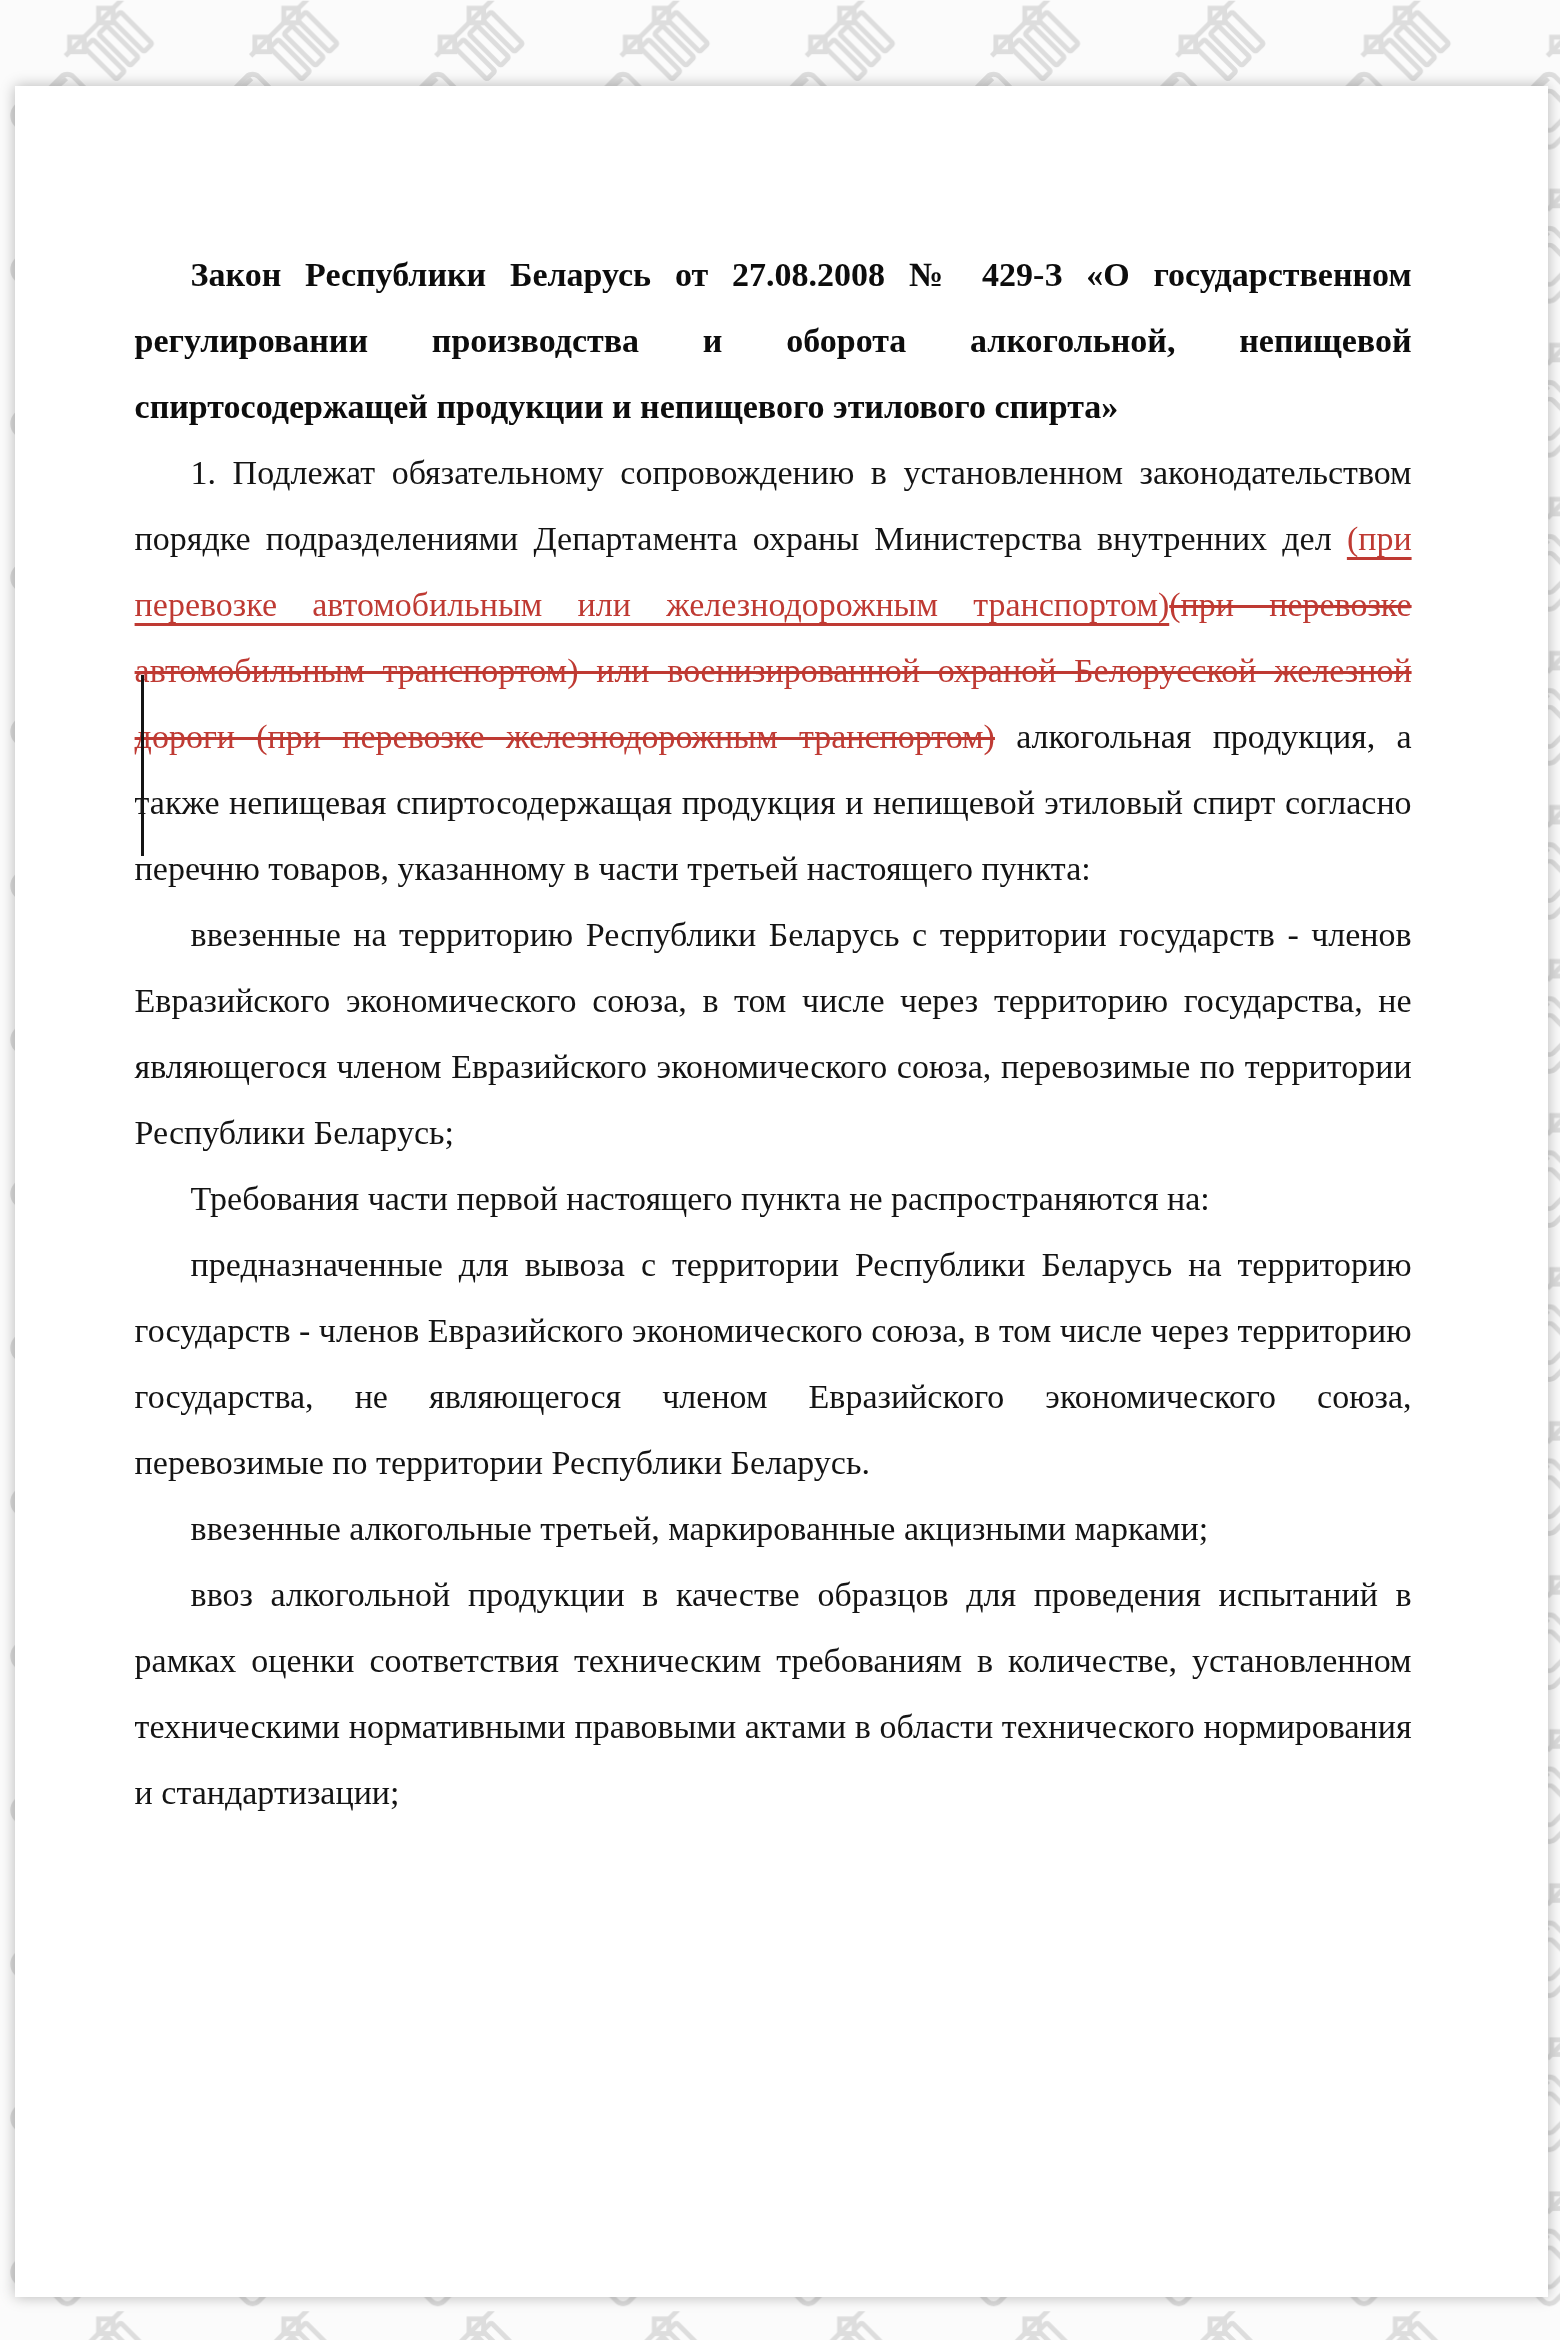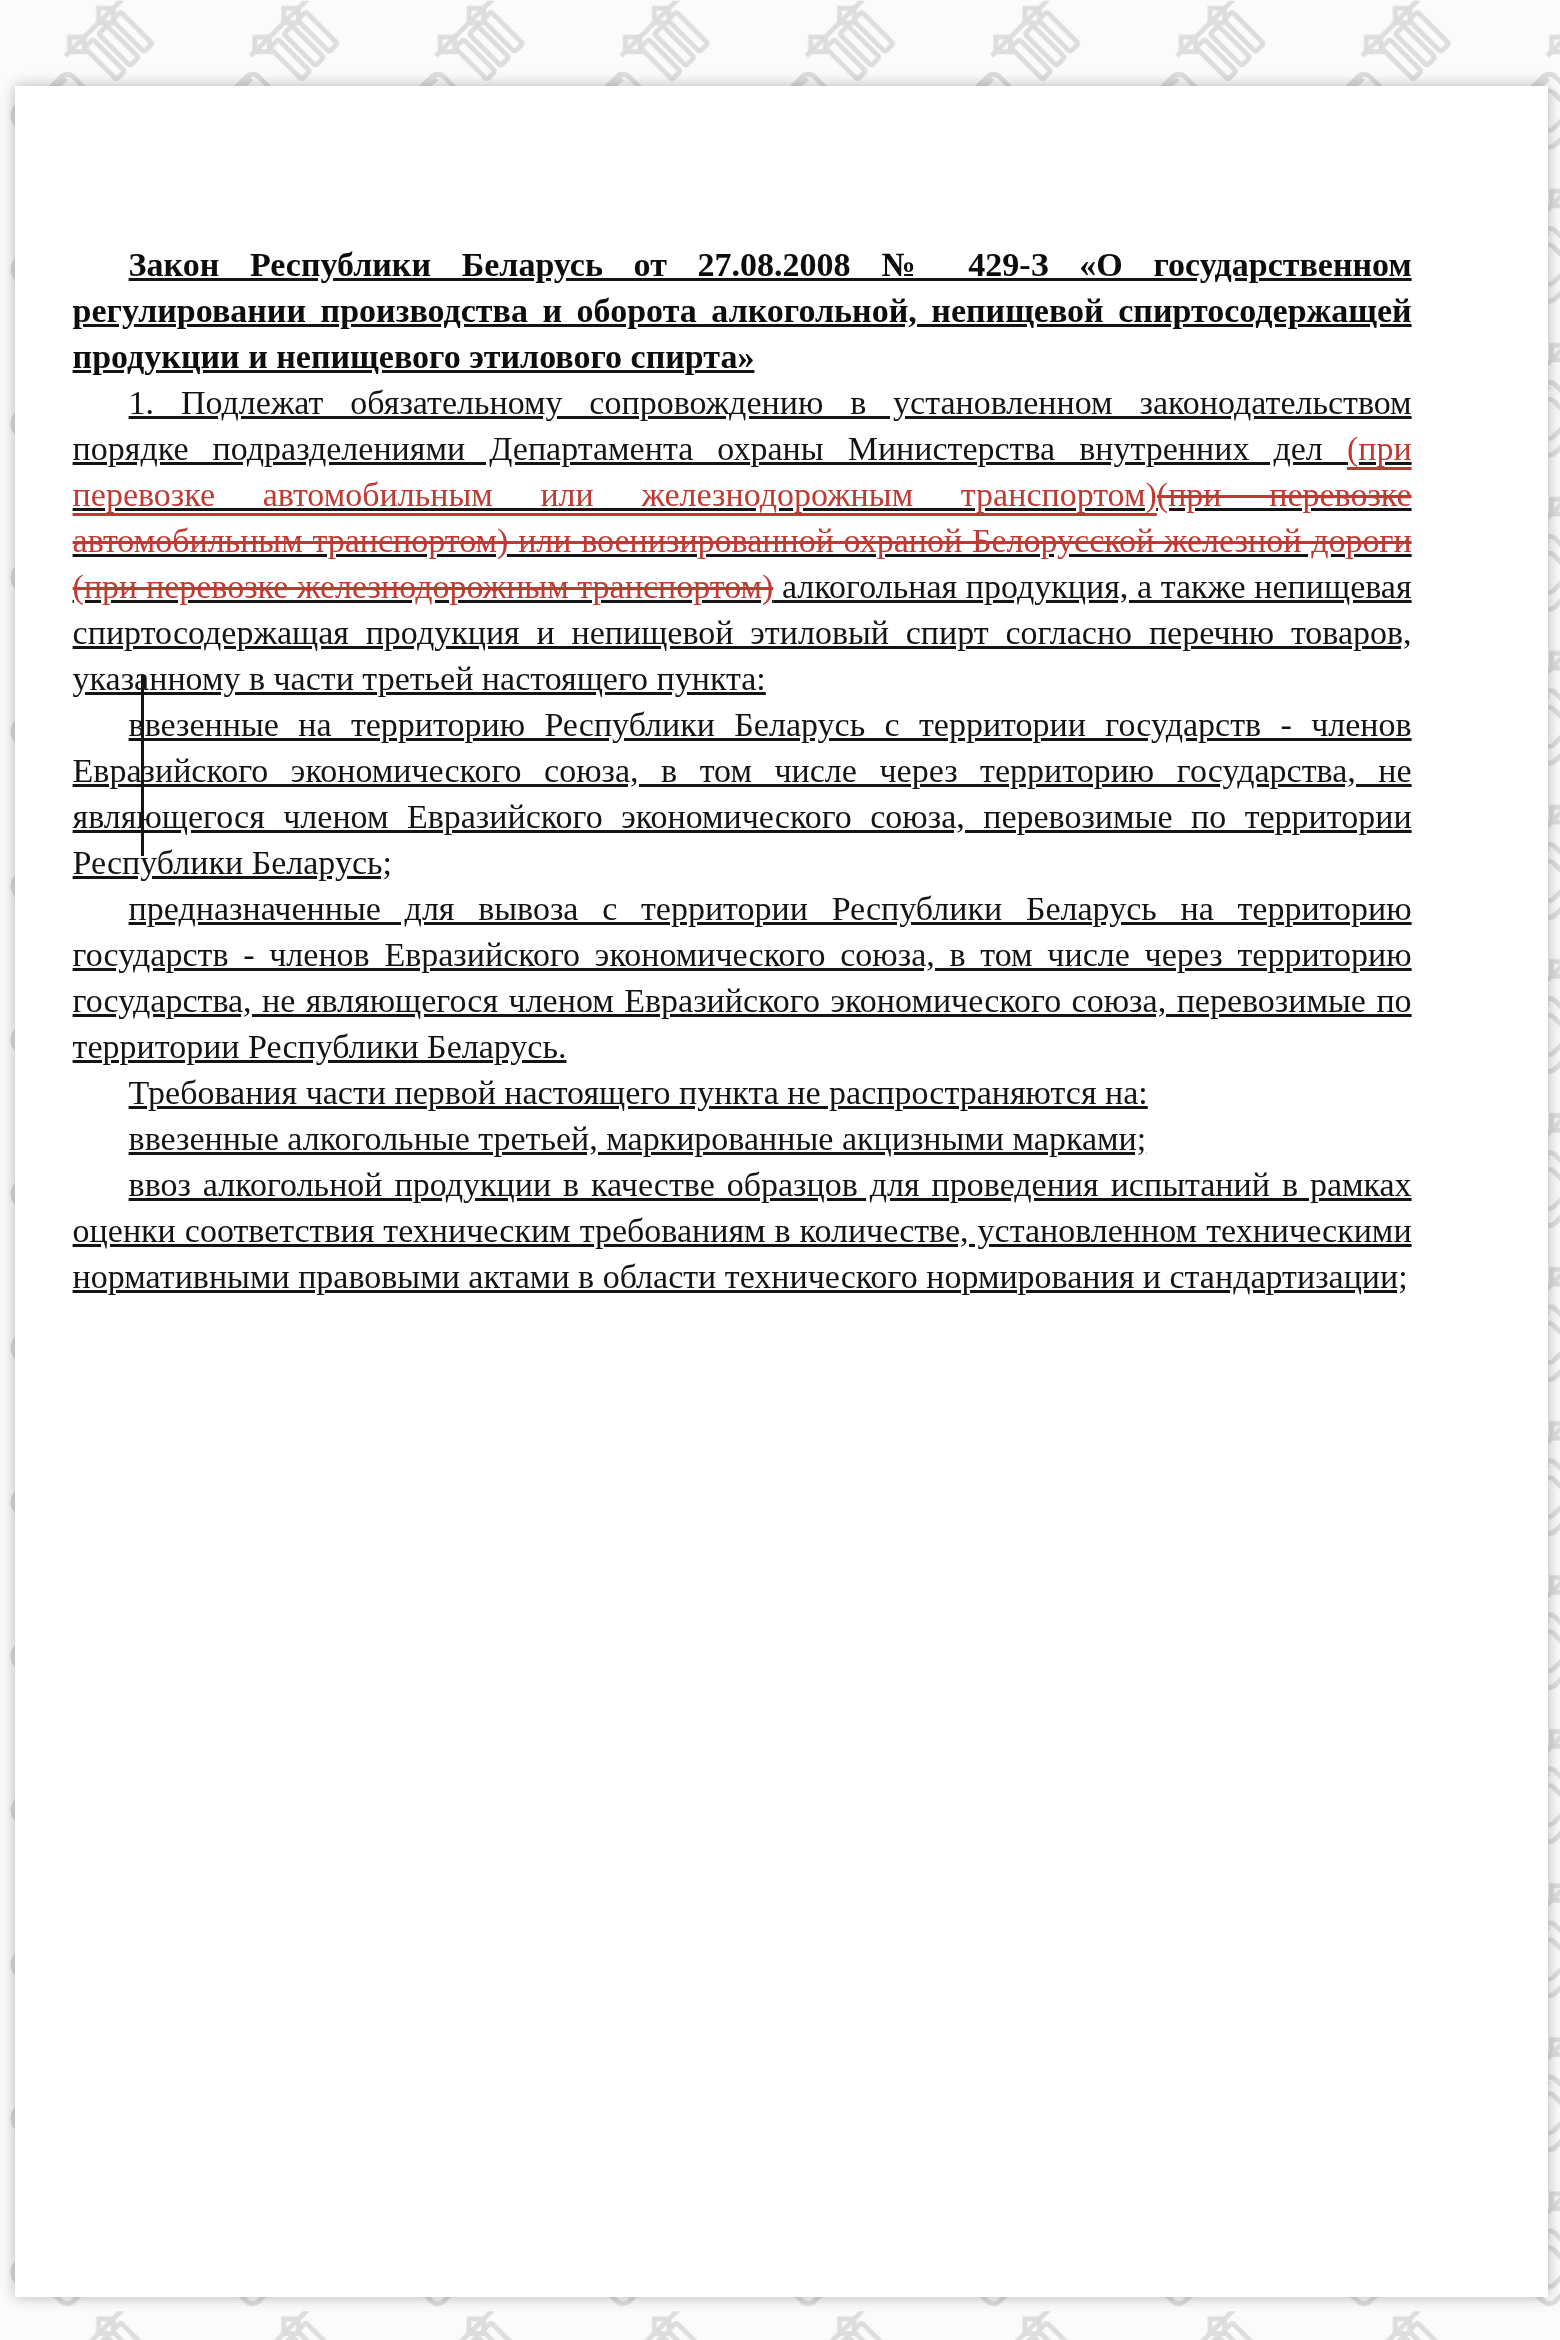--- a/index.html
+++ b/index.html
@@ -24,26 +24,25 @@
   .page {
     position: absolute;
     left: 14.6px;
     top: 86px;
     width: 1533px;
     height: 2211px;
     background: #ffffff;
     box-shadow: 0 0 13.7px rgba(0,0,0,0.28);
   }
   .content {
-    padding: 156px 136px 0 58px;
+    padding: 156px 136px 0 120px;
     color: #141414;
     font-size: 34px;
-    line-height: 46px;
+    line-height: 66px;
     text-align: justify;
-    text-decoration: underline;
   }
   .content p {
     margin: 0;
     text-indent: 56px;
   }
   .law-title {
     font-weight: bold;
     color: #0d0d0d;
   }
   .article-heading { margin-top: 47px; }
@@ -101,23 +100,23 @@
 
   <div class="content">
 
     <p class="law-title">Закон Республики Беларусь от 27.08.2008 № 429-З «О государственном регулировании производства и оборота алкогольной, непищевой спиртосодержащей продукции и непищевого этилового спирта»</p>
 
 
     <p class="clause"><span>1. Подлежат обязательному сопровождению в установленном законодательством порядке подразделениями Департамента охраны Министерства внутренних дел </span><span class="ins" style="color:#bf3a33">(при перевозке автомобильным или железнодорожным транспортом)</span><span class="del" style="color:#bf3a33">(при перевозке автомобильным транспортом) или военизированной охраной Белорусской железной дороги (при перевозке железнодорожным транспортом)</span><span> алкогольная продукция, а также непищевая спиртосодержащая продукция и непищевой этиловый спирт согласно перечню товаров, указанному в части третьей настоящего пункта:</span></p>
 
     <p>ввезенные на территорию Республики Беларусь с территории государств - членов Евразийского экономического союза, в том числе через территорию государства, не являющегося членом Евразийского экономического союза, перевозимые по территории Республики Беларусь;</p>
 
+    <p>Требования части первой настоящего пункта не распространяются на:</p>
+
     <p>предназначенные для вывоза с территории Республики Беларусь на территорию государств - членов Евразийского экономического союза, в том числе через территорию государства, не являющегося членом Евразийского экономического союза, перевозимые по территории Республики Беларусь.</p>
-
-    <p>Требования части первой настоящего пункта не распространяются на:</p>
 
     <p>ввезенные алкогольные третьей, маркированные акцизными марками;</p>
 
 
     <p>ввоз алкогольной продукции в качестве образцов для проведения испытаний в рамках оценки соответствия техническим требованиям в количестве, установленном техническими нормативными правовыми актами в области технического нормирования и стандартизации;</p>
 
 
   </div>
 </div>
 

